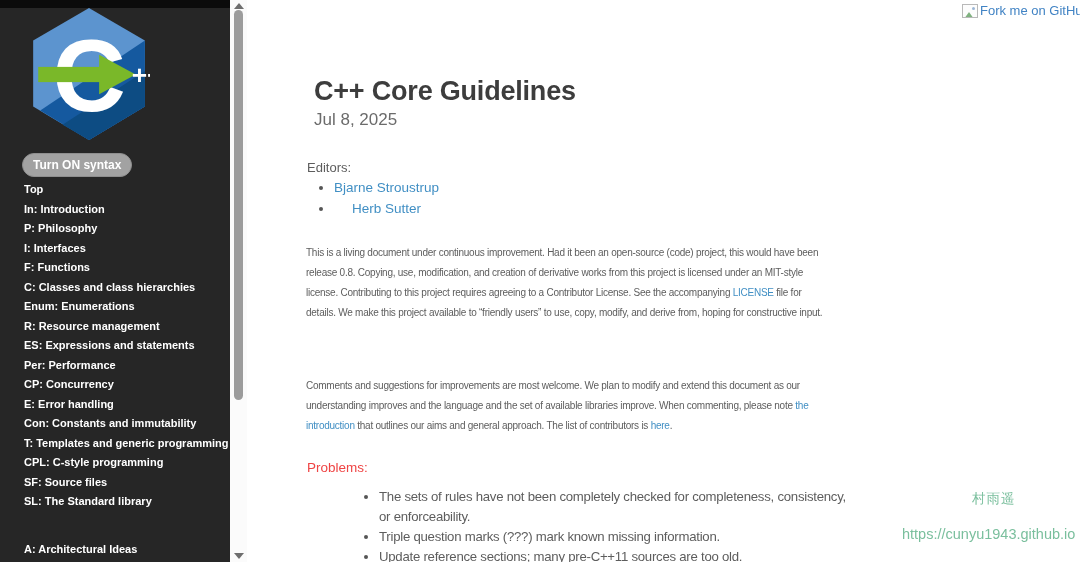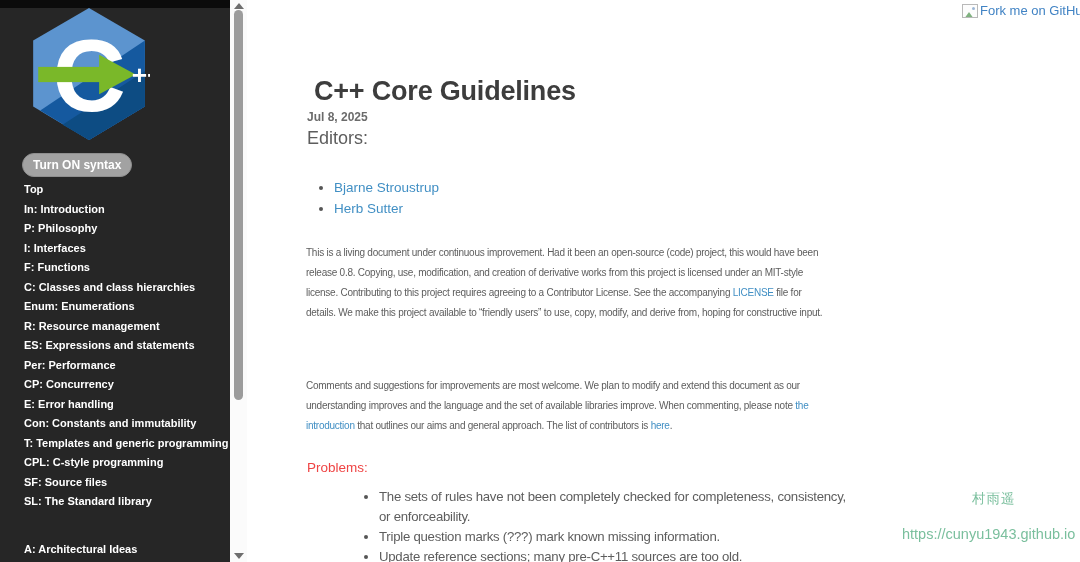--- a/index.html
+++ b/index.html
@@ -24,24 +24,24 @@
   .nav-secondary{margin-top:28px;}
   
   .scrollbar{position:absolute;left:230px;top:0;width:17px;height:562px;background:#fbfbfb;}
   .scroll-thumb{position:absolute;left:4px;top:10px;width:9px;height:390px;background:#9c9c9c;border-radius:5px;cursor:pointer;}
   .scroll-arrow{position:absolute;left:4px;width:0;height:0;border-left:5px solid transparent;border-right:5px solid transparent;cursor:pointer;}
   .scroll-arrow.up{top:3px;border-bottom:6px solid #6e6e6e;}
   .scroll-arrow.down{bottom:3px;border-top:6px solid #6e6e6e;}
   
   .main{position:absolute;left:306px;top:0;width:525px;height:562px;}
   .page-title{position:absolute;top:68px;left:0;margin:8px;font-size:27px;font-weight:bold;color:#3d3d3d;letter-spacing:-0.2px;}
-  .date{position:absolute;top:110px;left:1px;font-size:12px;color:#6b6b6b;font-weight:bold;}
-  .editors-label{position:absolute;top:128px;left:1px;font-size:18px;color:#5d5d5d;}
+  .date{position:absolute;top:110px;left:8px;font-size:17px;color:#6b6b6b;}
+  .editors-label{position:absolute;top:160px;left:1px;font-size:13px;color:#5d5d5d;}
   .editors{position:absolute;top:177px;left:0;margin:0;padding-left:28px;}
-  .editors li{font-size:13.5px;line-height:21px;color:#418fc4;cursor:pointer;}
+  .editors li{font-size:13.5px;line-height:21px;color:#418fc4;cursor:pointer;text-align:center;}
   .editors li::marker{color:#555555;}
   .para{position:absolute;left:0;width:525px;font-size:10px;line-height:20px;color:#5d5d5d;letter-spacing:-0.25px;}
   .para1{top:233px;}
   .para2{top:366px;}
   .inline-link{color:#418fc4;text-decoration:none;cursor:pointer;}
   .problems-label{position:absolute;top:460px;left:1px;font-size:13.5px;color:#ef4444;}
   .problems{position:absolute;top:487px;left:0;width:525px;margin:0;padding-left:28px;}
   .problems li{font-size:13.2px;line-height:20px;color:#5d5d5d;letter-spacing:-0.25px;margin-left:45px;}
   .problems li::marker{color:#555555;}
   

